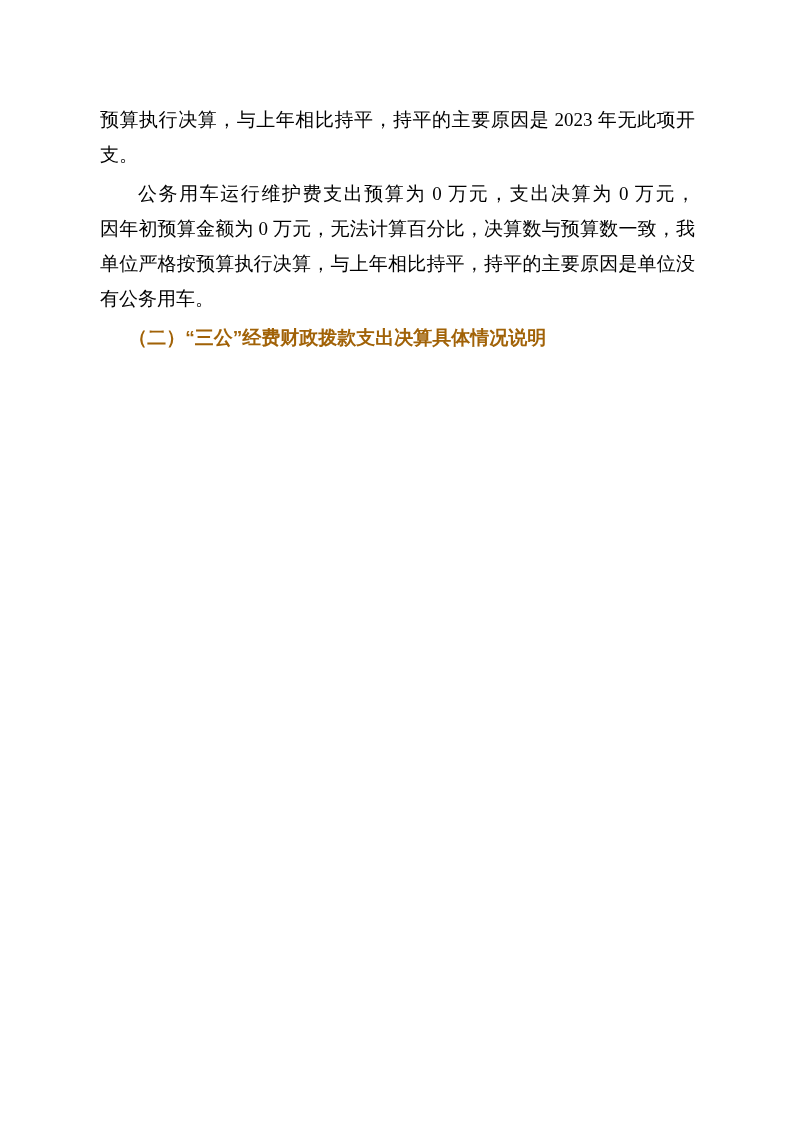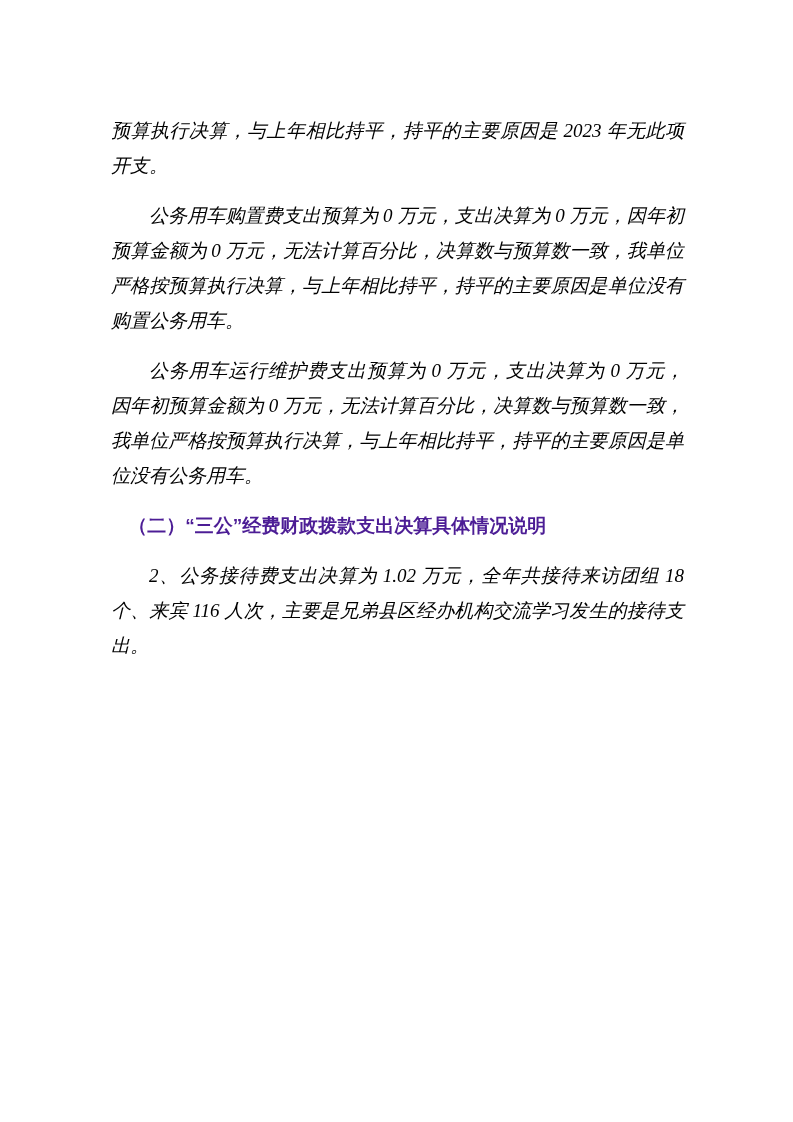--- a/index.html
+++ b/index.html
@@ -14,52 +14,49 @@
       box-sizing: border-box;
       background: #ffffff;
       padding: 98px 94px 0 96px;
       overflow: hidden;
       font-family: "Liberation Serif", "DejaVu Serif", serif;
       font-size: 19px;
       line-height: 35px;
       color: #000000;
     }
     .page p {
-      margin: 15px;
+      margin: 4px;
       text-align: justify;
       text-indent: 2em;
       word-break: break-all;
-      font-style: italic;
     }
     .page p.continuation {
       text-indent: 0;
     }
     .section-heading {
       margin: 0;
       font-size: 19px;
       line-height: 35px;
       text-indent: 1.7em;
       text-align: justify;
       font-weight: 700;
-      color: #4c1d95;
+      color: #a16207;
       font-family: "Liberation Sans", "DejaVu Sans", sans-serif;
     }
   </style>
 </head>
 <body>
 
 <div class="page">
 
   <p class="continuation">预算执行决算，与上年相比持平，持平的主要原因是 2023 年无此项开支。</p>
 
 
-  <p>公务用车购置费支出预算为 0 万元，支出决算为 0 万元，因年初预算金额为 0 万元，无法计算百分比，决算数与预算数一致，我单位严格按预算执行决算，与上年相比持平，持平的主要原因是单位没有购置公务用车。</p>
 
   <p>公务用车运行维护费支出预算为 0 万元，支出决算为 0 万元，　　因年初预算金额为 0 万元，无法计算百分比，决算数与预算数一致，我单位严格按预算执行决算，与上年相比持平，持平的主要原因是单位没有公务用车。</p>
 
   <h3 class="section-heading">（二）“三公”经费财政拨款支出决算具体情况说明</h3>
 
 
 
-  <p>2、公务接待费支出决算为 1.02 万元，全年共接待来访团组 18 个、来宾 116 人次，主要是兄弟县区经办机构交流学习发生的接待支出。</p>
 
 
 </div>
 
 </body></html>

